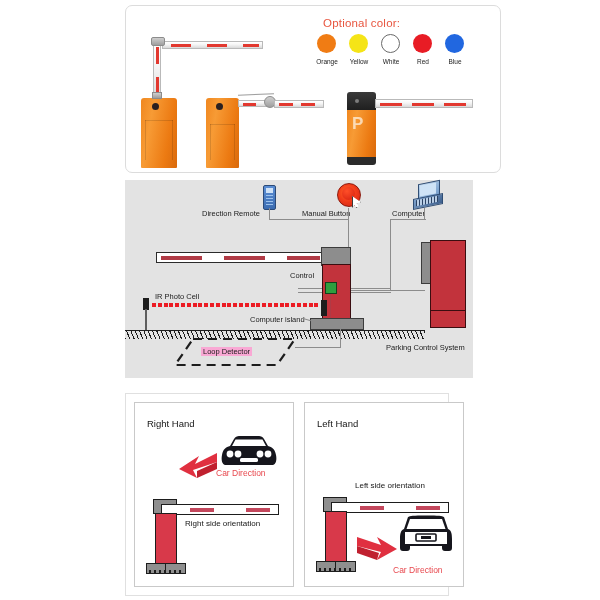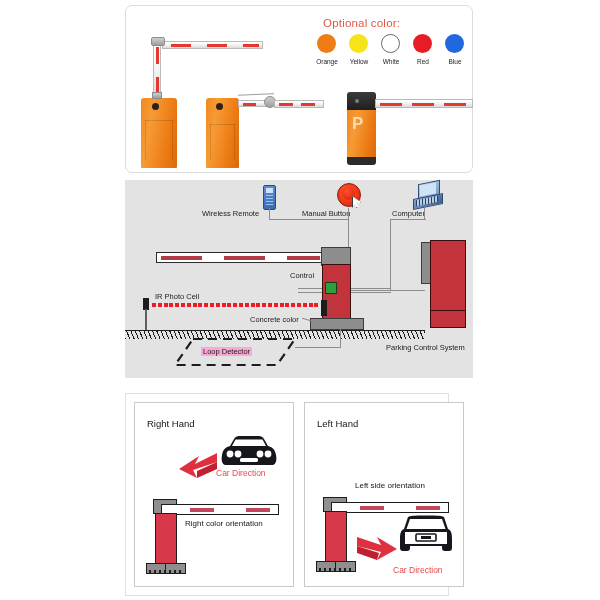--- a/index.html
+++ b/index.html
@@ -15,21 +15,21 @@
     position: relative;
     width: 600px;
     height: 600px;
     background: #ffffff;
   }
 
   
   #panel-products {
     position: absolute;
     left: 125px; top: 5px;
-    width: 348px; height: 168px;
+    width: 376px; height: 168px;
     background: #ffffff;
     border: 1px solid #dcdcdc;
     border-radius: 7px;
     box-sizing: border-box;
   }
 
   .opt-title {
     position: absolute;
     left: 197px; top: 11px;
     font-size: 11.5px;
@@ -303,21 +303,21 @@
     </div>
   </div>
 
   <div id="panel-diagram">
 
     <div style="position:absolute;left:138px;top:5px;width:11px;height:23px;background:linear-gradient(170deg,#5c8fd6,#3a6bb0);border:1px solid #2b4a78;border-radius:2px;">
       <div style="position:absolute;left:2px;top:2px;width:7px;height:5px;background:#cfe2f7;"></div>
       <div style="position:absolute;left:2px;top:9px;width:7px;height:11px;background:
         repeating-linear-gradient(180deg,#9cc2ec 0 1px,transparent 1px 3px);"></div>
     </div>
-    <div class="dg-label" style="left:77px;top:29px;">Wireless Remote</div>
+    <div class="dg-label" style="left:77px;top:29px;">Direction Remote</div>
 
     <div style="position:absolute;left:212px;top:3px;width:22px;height:22px;border-radius:50%;background:radial-gradient(circle at 42% 38%,#ff6a2a 0%,#f23c1a 45%,#c81f12 100%);border:1px solid #8d1a0d;">
       <div style="position:absolute;left:4px;top:3px;width:13px;height:13px;border-radius:50%;background:radial-gradient(circle at 38% 32%,#ff4f28,#d41f0e);"></div>
     </div>
     <div style="position:absolute;left:227px;top:16px;width:7px;height:10px;background:#ffffff;border:1px solid #3a3a3a;clip-path:polygon(0 0,0 100%,28% 75%,48% 100%,72% 86%,52% 60%,100% 52%);"></div>
     <div class="dg-label" style="left:177px;top:29px;">Manual Button</div>
 
     <div style="position:absolute;left:288px;top:2px;width:28px;height:26px;">
       <div style="position:absolute;left:5px;top:0px;width:20px;height:15px;background:linear-gradient(150deg,#bcd6ef,#6d96c6);border:1px solid #2f4d74;transform:skewY(-11deg);"></div>
       <div style="position:absolute;left:7px;top:2px;width:16px;height:11px;background:#cfe3f6;transform:skewY(-11deg);"></div>
@@ -343,21 +343,21 @@
     </div>
 
     <div class="dg-gray-box" style="left:196px;top:67px;width:30px;height:19px;"></div>
     <div class="dg-red-box" style="left:197px;top:84px;width:29px;height:56px;"></div>
     <div style="position:absolute;left:200px;top:102px;width:12px;height:12px;background:#2f9e3f;border:1.4px solid #13401c;box-sizing:border-box;"></div>
     <div style="position:absolute;left:196px;top:120px;width:6px;height:16px;background:#1d1d1d;"></div>
     <div class="dg-line" style="left:205px;top:114px;width:1.4px;height:26px;background:#b03a45;"></div>
     <div class="dg-label" style="left:165px;top:91px;">Control</div>
 
     <div class="dg-gray-box" style="left:185px;top:138px;width:54px;height:12px;"></div>
-    <div class="dg-label" style="left:125px;top:135px;">Concrete color</div>
+    <div class="dg-label" style="left:125px;top:135px;">Computer island</div>
     <div class="dg-line" style="left:177px;top:139px;width:9px;height:1.2px;transform:rotate(16deg);"></div>
 
     <div style="position:absolute;left:18px;top:118px;width:6px;height:12px;background:#1d1d1d;"></div>
     <div class="dg-line" style="left:20px;top:129px;width:1.6px;height:22px;background:#5e5e5e;"></div>
     <div class="dg-label" style="left:30px;top:112px;">IR Photo Cell</div>
     <div id="ir-beam" style="position:absolute;left:27px;top:123px;width:167px;height:4px;">
         <div class="ir-dot" style="left: 0px; background: rgb(236, 28, 36);"></div>
         <div class="ir-dot" style="left: 5.8px; background: rgb(236, 28, 36);"></div>
         <div class="ir-dot" style="left: 11.6px; background: rgb(236, 28, 36);"></div>
         <div class="ir-dot" style="left: 17.4px; background: rgb(236, 28, 36);"></div>
@@ -428,21 +428,21 @@
       <div class="post-gray" style="left:18px;top:96px;width:24px;height:15px;"></div>
       <div class="hb-arm" style="left:26px;top:101px;width:118px;height:11px;">
         <div class="hb-arm-stripe" style="left:28px;top:3px;width:24px;height:4px;"></div>
         <div class="hb-arm-stripe" style="left:84px;top:3px;width:24px;height:4px;"></div>
       </div>
       <div class="post-red" style="left:20px;top:110px;width:22px;height:52px;"></div>
       <div class="base-dash" style="left:11px;top:160px;width:40px;height:11px;">
         <div style="position:absolute;left:18px;top:0;width:1.4px;height:9px;background:#1d1d1d;"></div>
         <div style="position:absolute;left:2px;top:6px;width:34px;height:3px;background:repeating-linear-gradient(90deg,#1d1d1d 0 2px,transparent 2px 5px);"></div>
       </div>
-      <div class="orient-label" style="left:50px;top:116px;">Right color orientation</div>
+      <div class="orient-label" style="left:50px;top:116px;">Right side orientation</div>
     </div>
 
     <div class="hand-box" id="hand-box-left">
       <div class="hand-title" style="left:12px;top:15px;">Left Hand</div>
 
       <div class="orient-label" style="left:50px;top:78px;">Left side orientation</div>
 
       <div class="post-gray" style="left:18px;top:94px;width:24px;height:15px;"></div>
       <div class="hb-arm" style="left:26px;top:99px;width:118px;height:11px;">
         <div class="hb-arm-stripe" style="left:28px;top:3px;width:24px;height:4px;"></div>

